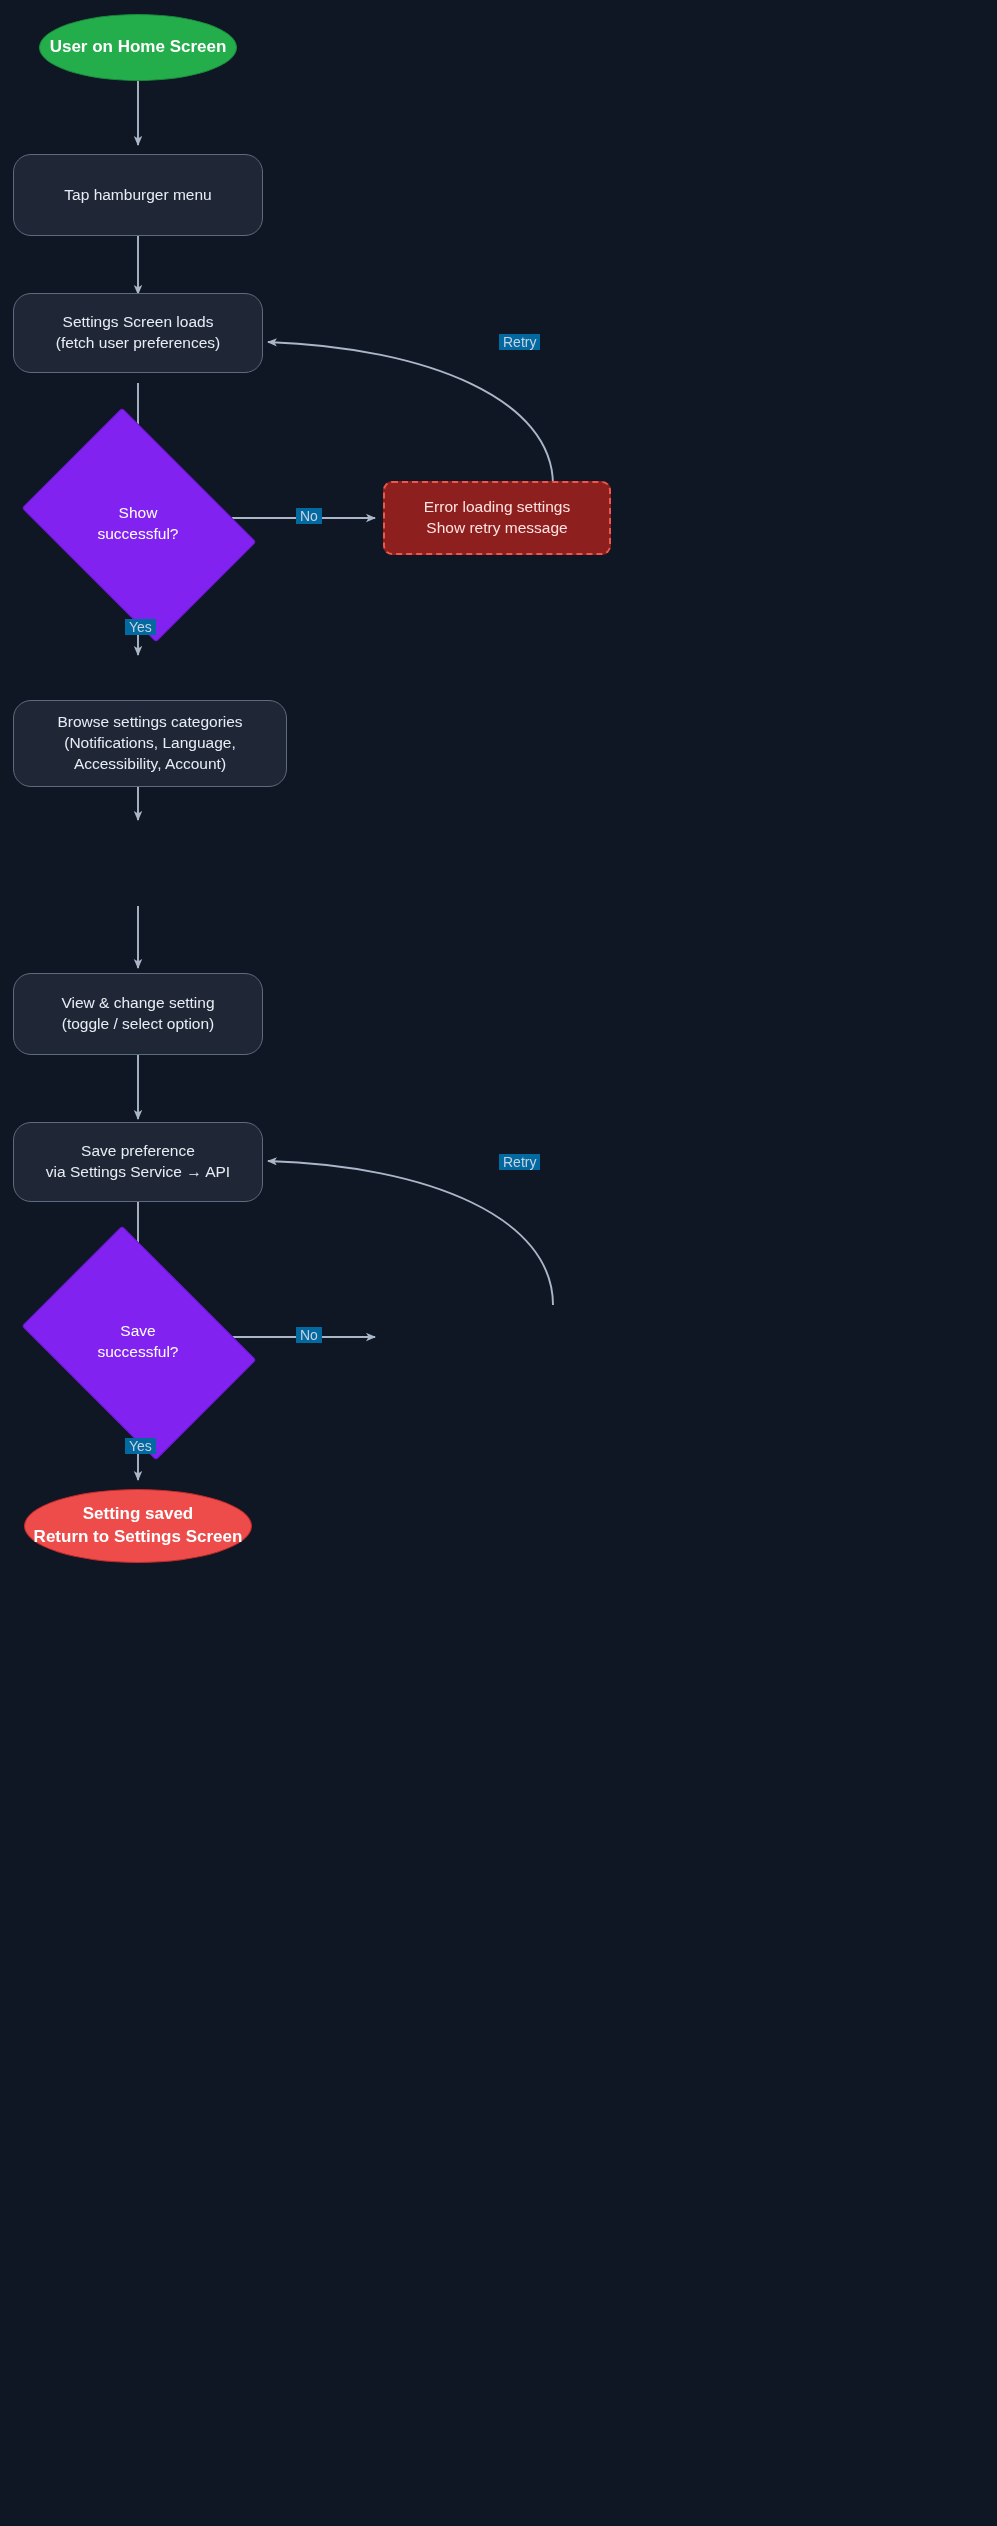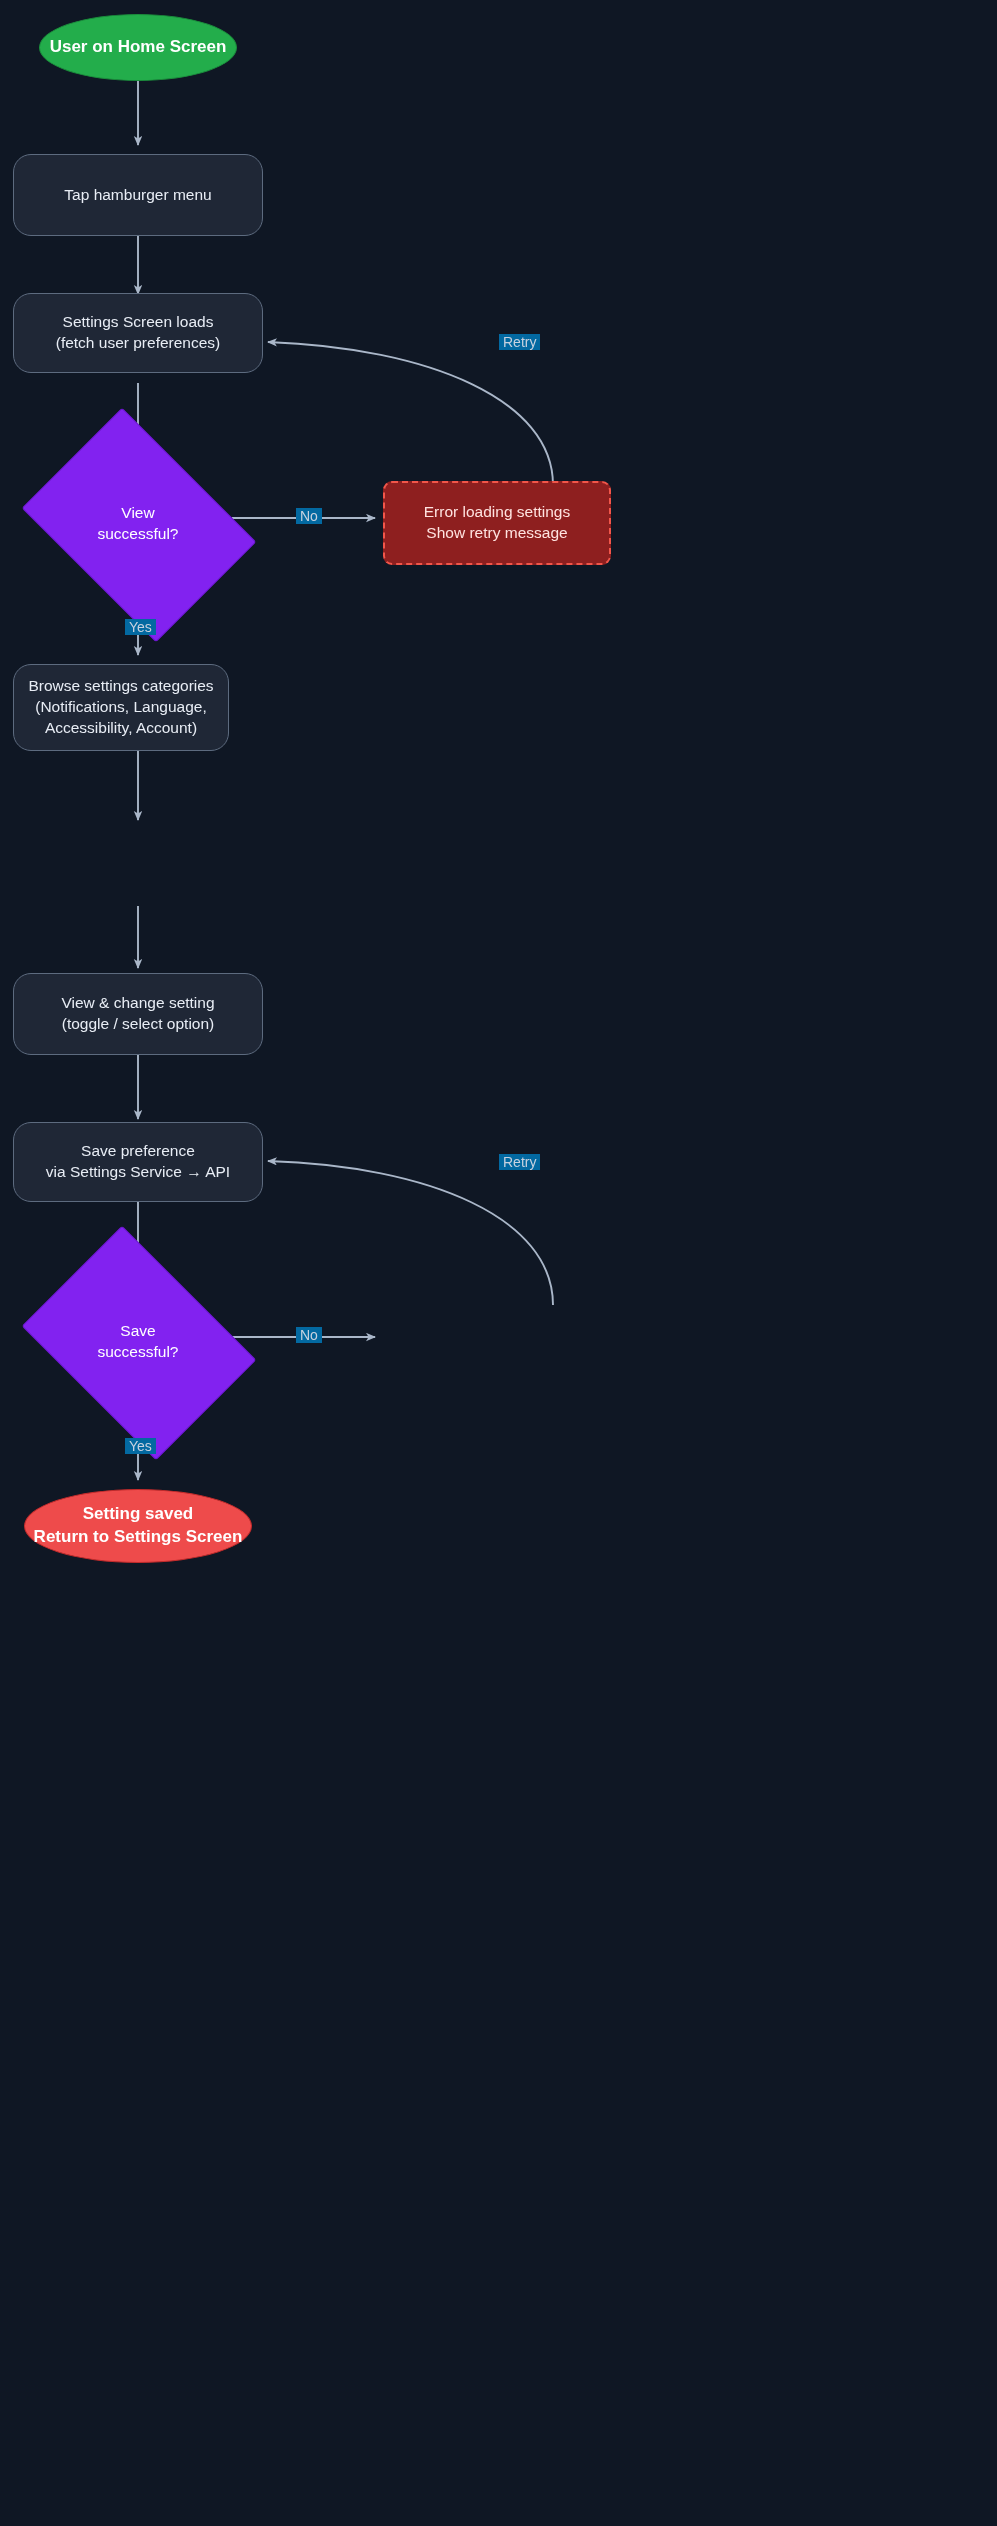--- a/index.html
+++ b/index.html
@@ -94,30 +94,30 @@
     <span class="lbl">Tap hamburger menu</span>
   </div>
 
   <div class="node process" style="left:13px;top:293px;width:250px;height:80px;">
     <span class="lbl">Settings Screen loads
 (fetch user preferences)</span>
   </div>
 
   <div class="node decision" style="left:44px;top:454px;width:188px;height:140px;">
     <div class="dia"></div>
-    <span class="lbl">View
+    <span class="lbl">Show
 successful?</span>
   </div>
 
-  <div class="node error" style="left:383px;top:481px;width:228px;height:84px;">
+  <div class="node error" style="left:383px;top:481px;width:228px;height:74px;">
     <span class="lbl">Error loading settings
 Show retry message</span>
   </div>
 
-  <div class="node process" style="left:13px;top:664px;width:216px;height:87px;">
+  <div class="node process" style="left:13px;top:700px;width:274px;height:87px;">
     <span class="lbl">Browse settings categories
 (Notifications, Language,
 Accessibility, Account)</span>
   </div>
 
 
   <div class="node process" style="left:13px;top:973px;width:250px;height:82px;">
     <span class="lbl">View &amp; change setting
 (toggle / select option)</span>
   </div>

